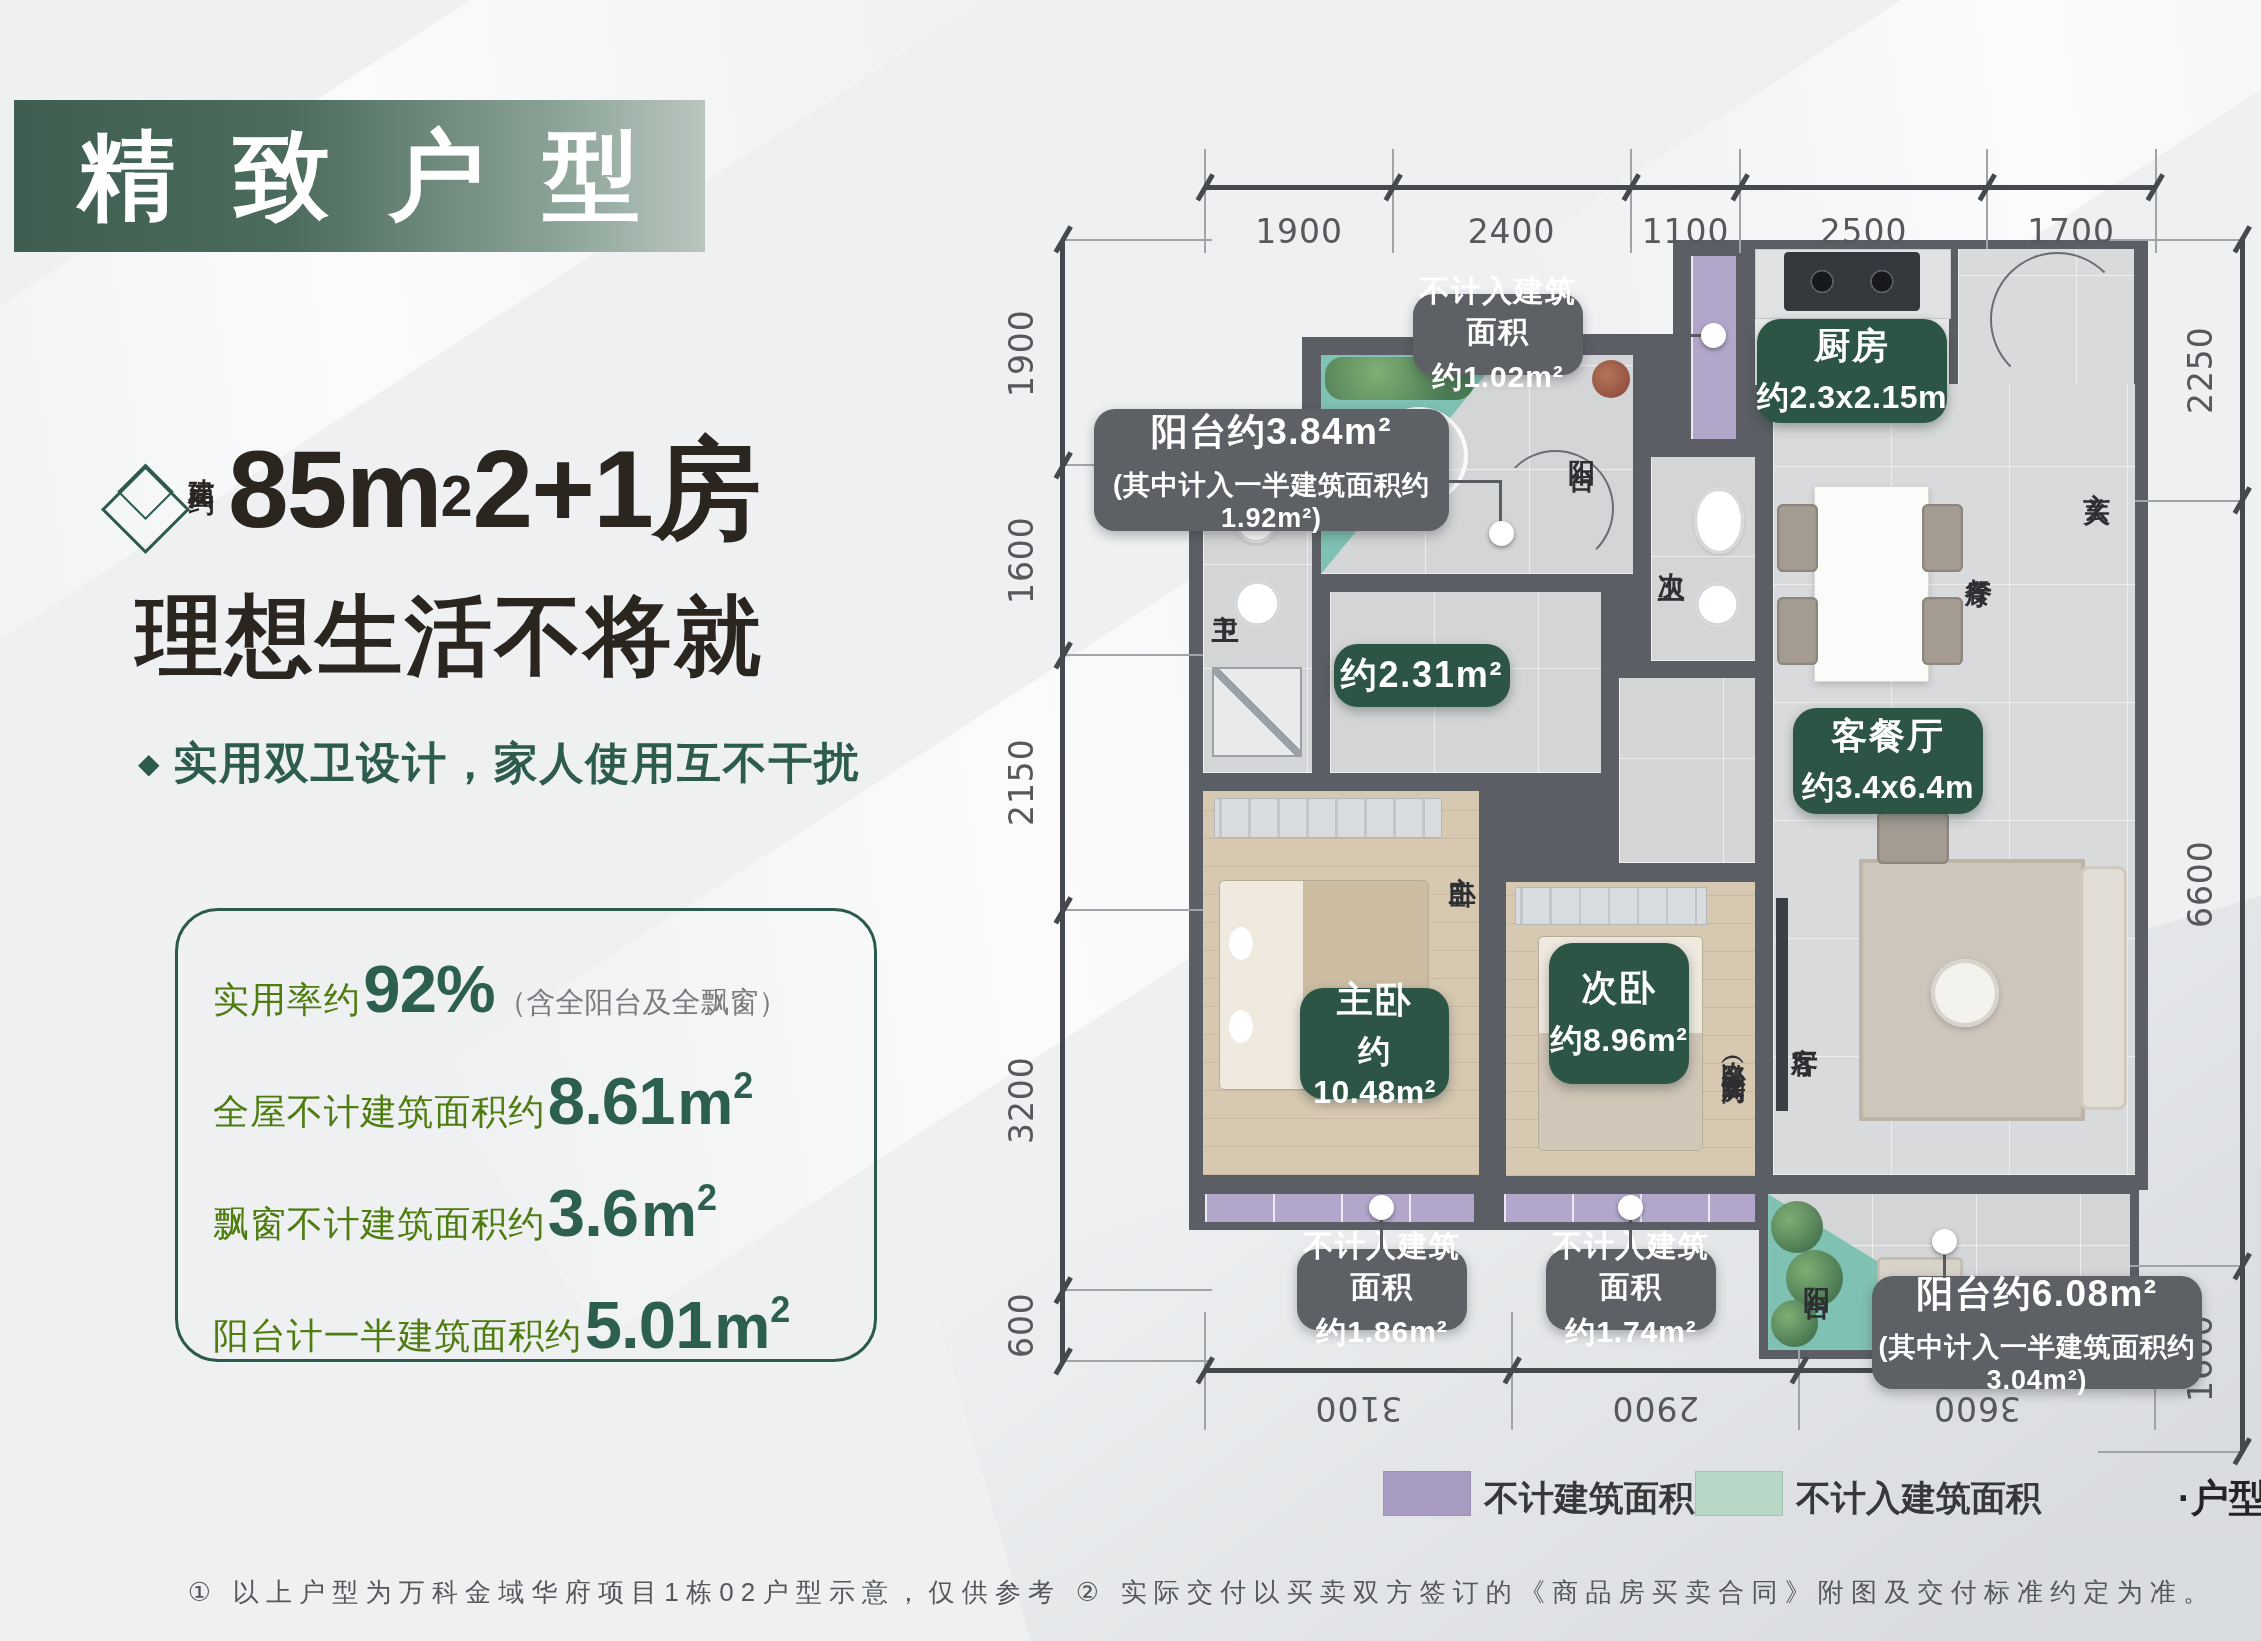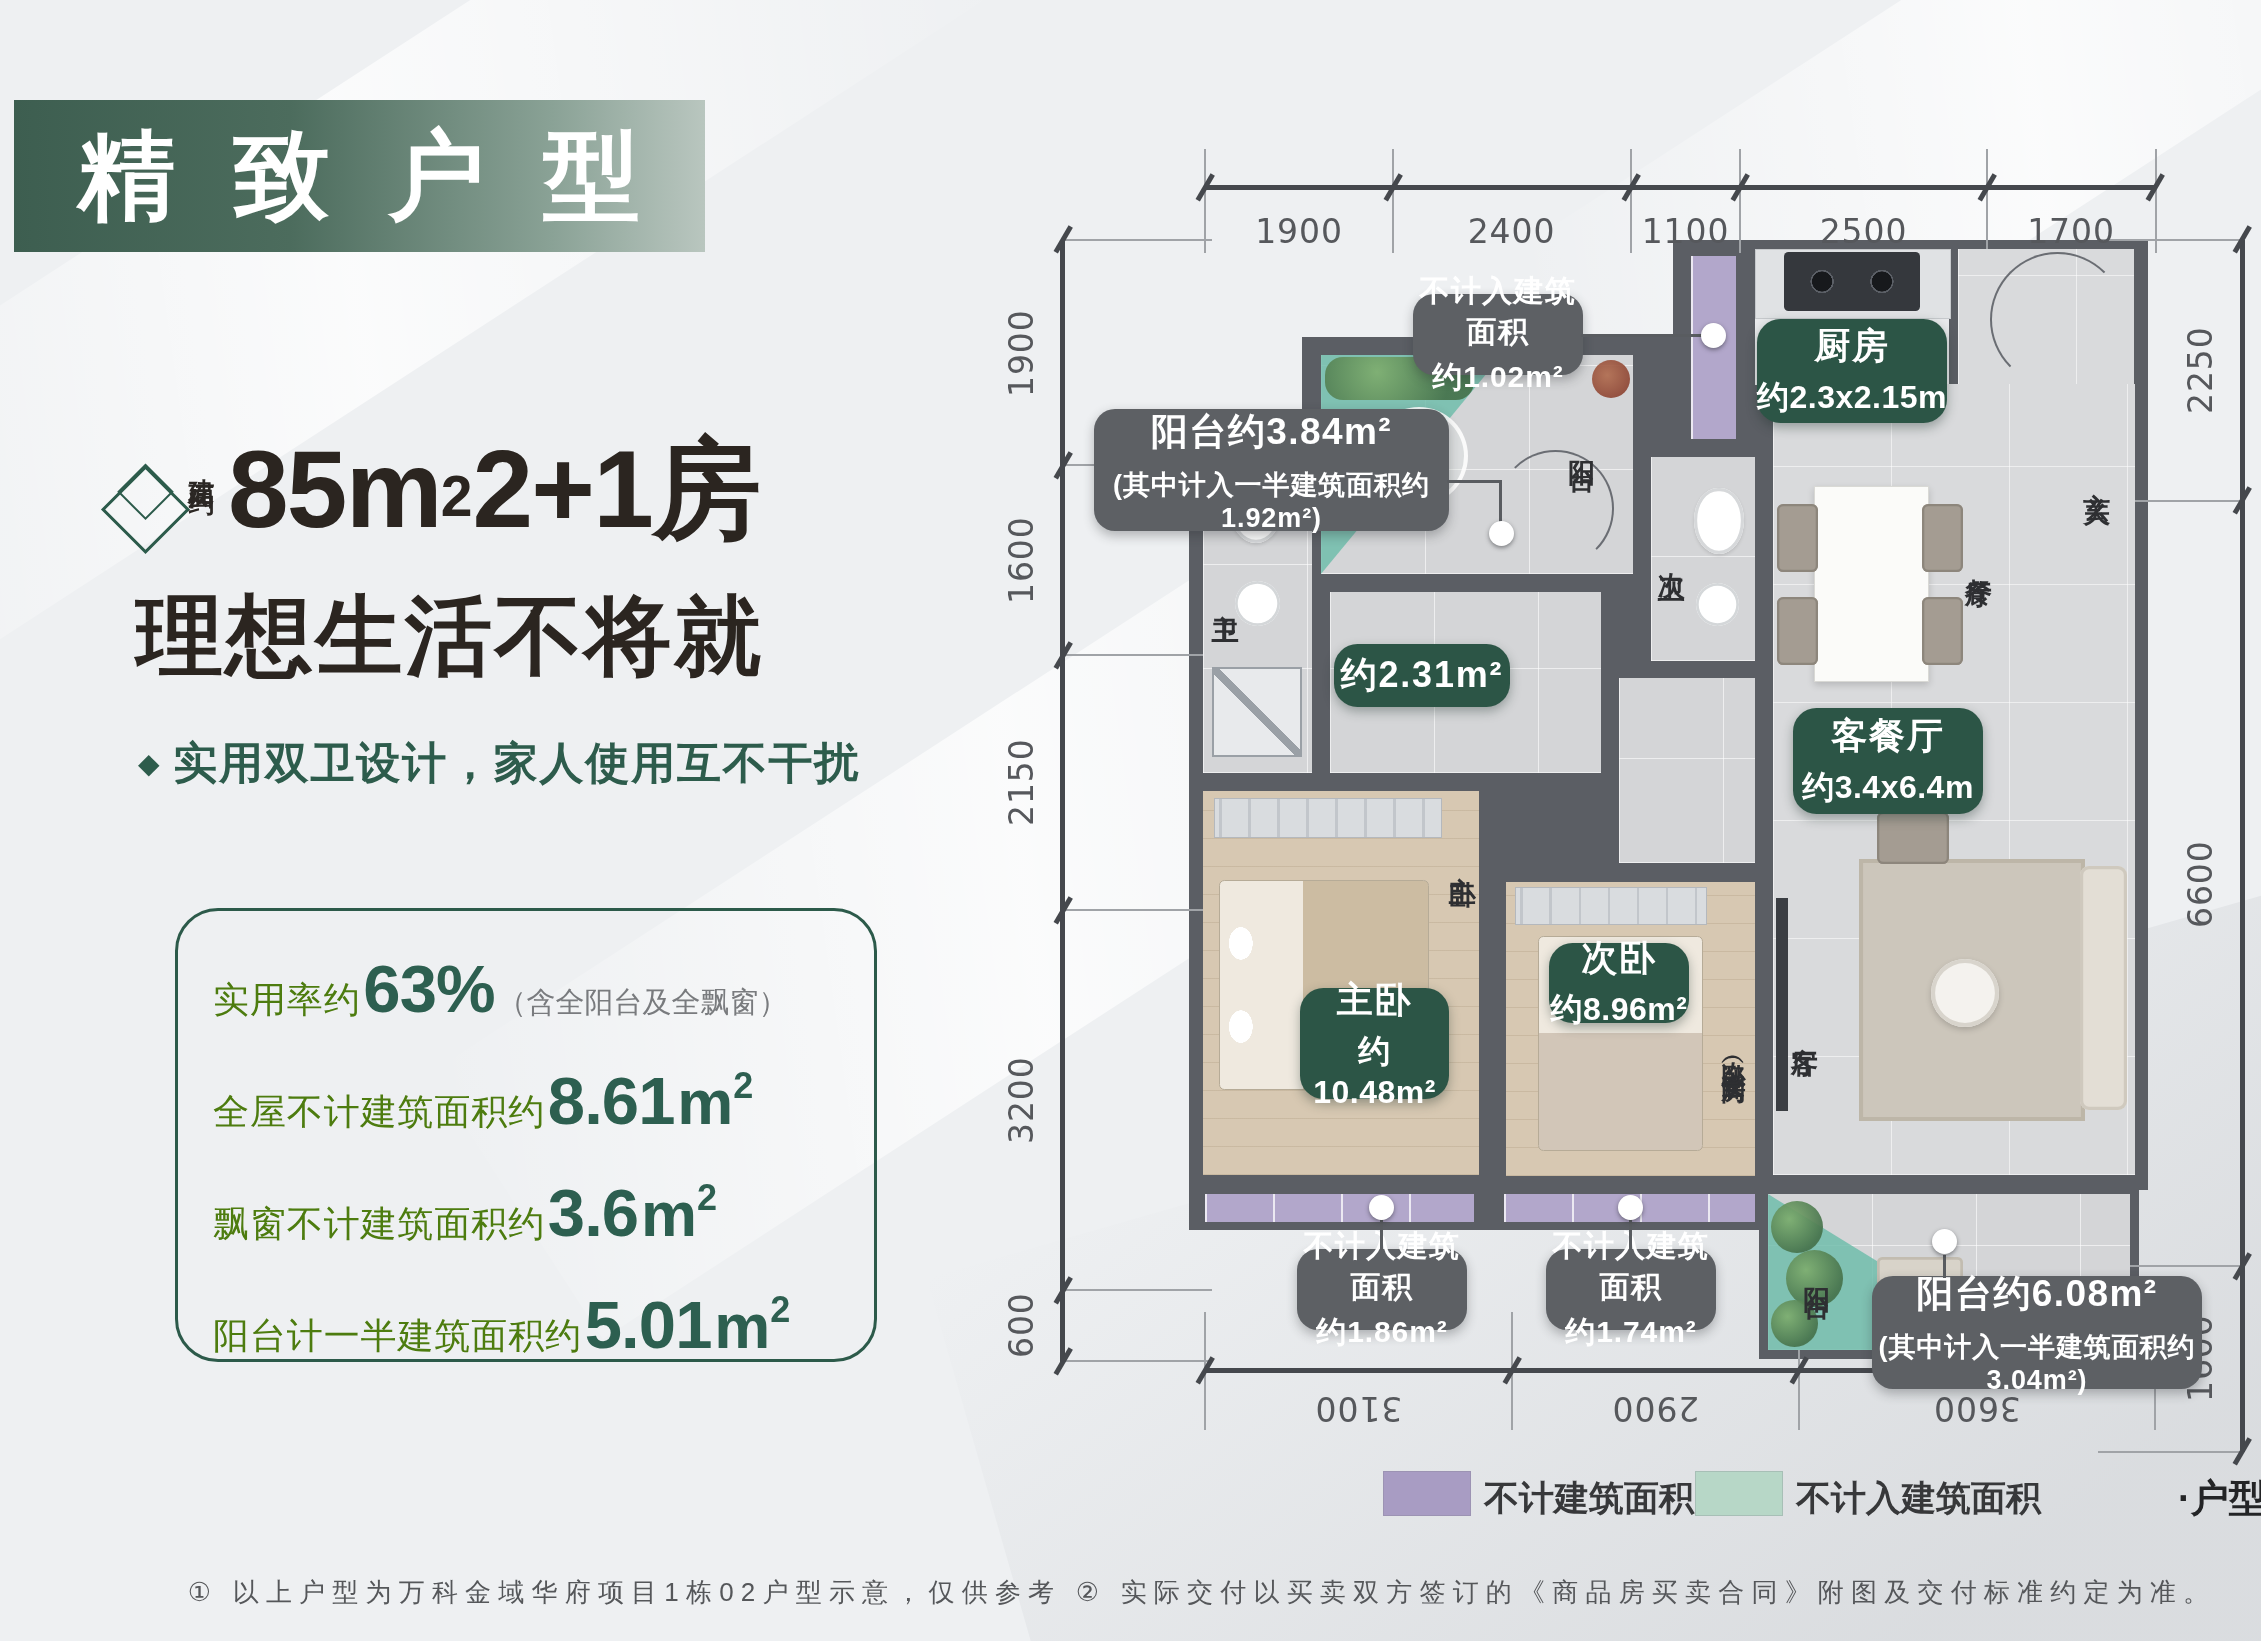--- a/index.html
+++ b/index.html
@@ -115,21 +115,21 @@
   </div>
   <div class="n slogan" style="left:136px;top:578px">理想生活不将就</div>
   <div class="n bullet" style="left:138px;top:734px">
     <span class="dot">◆</span>
     <span class="txt">实用双卫设计，家人使用互不干扰</span>
   </div>
 
   <div class="n statbox" style="left:175px;top:908px;width:696px;height:448px"></div>
   <div class="n srow" style="left:213px;top:950px;height:86px">
     <span class="sprefix">实用率约</span>
-    <span class="sval">63%</span>
+    <span class="sval">92%</span>
     <span class="ssuf">（含全阳台及全飘窗）</span>
   </div>
   <div class="n srow" style="left:213px;top:1062px;height:86px">
     <span class="sprefix">全屋不计建筑面积约</span>
     <span class="sval">8.61</span>
       <span class="sunit">m</span>
       <span class="ssup">2</span>
   </div>
   <div class="n srow" style="left:213px;top:1174px;height:86px">
     <span class="sprefix">飘窗不计建筑面积约</span>
@@ -269,21 +269,21 @@
     <span class="l1">约2.31m²</span>
   </div>
   <div class="n tgreen" style="left:1793px;top:708px;width:190px;height:106px">
     <span class="l1">客餐厅</span>
     <span class="l2">约3.4x6.4m</span>
   </div>
   <div class="n tgreen" style="left:1300px;top:988px;width:149px;height:111px">
     <span class="l1">主卧</span>
     <span class="l2">约10.48m²</span>
   </div>
-  <div class="n tgreen" style="left:1549px;top:943px;width:140px;height:80px">
+  <div class="n tgreen" style="left:1549px;top:943px;width:140px;height:141px">
     <span class="l1">次卧</span>
     <span class="l2">约8.96m²</span>
   </div>
 
   <div class="n dimline" style="left:1205px;top:185px;width:950px;height:5.4px"></div>
   <div class="n vext" style="left:1204px;top:149px;height:104px"></div>
   <div class="n vext" style="left:1392px;top:149px;height:104px"></div>
   <div class="n vext" style="left:1630px;top:149px;height:104px"></div>
   <div class="n vext" style="left:1739px;top:149px;height:104px"></div>
   <div class="n vext" style="left:1986px;top:149px;height:104px"></div>

